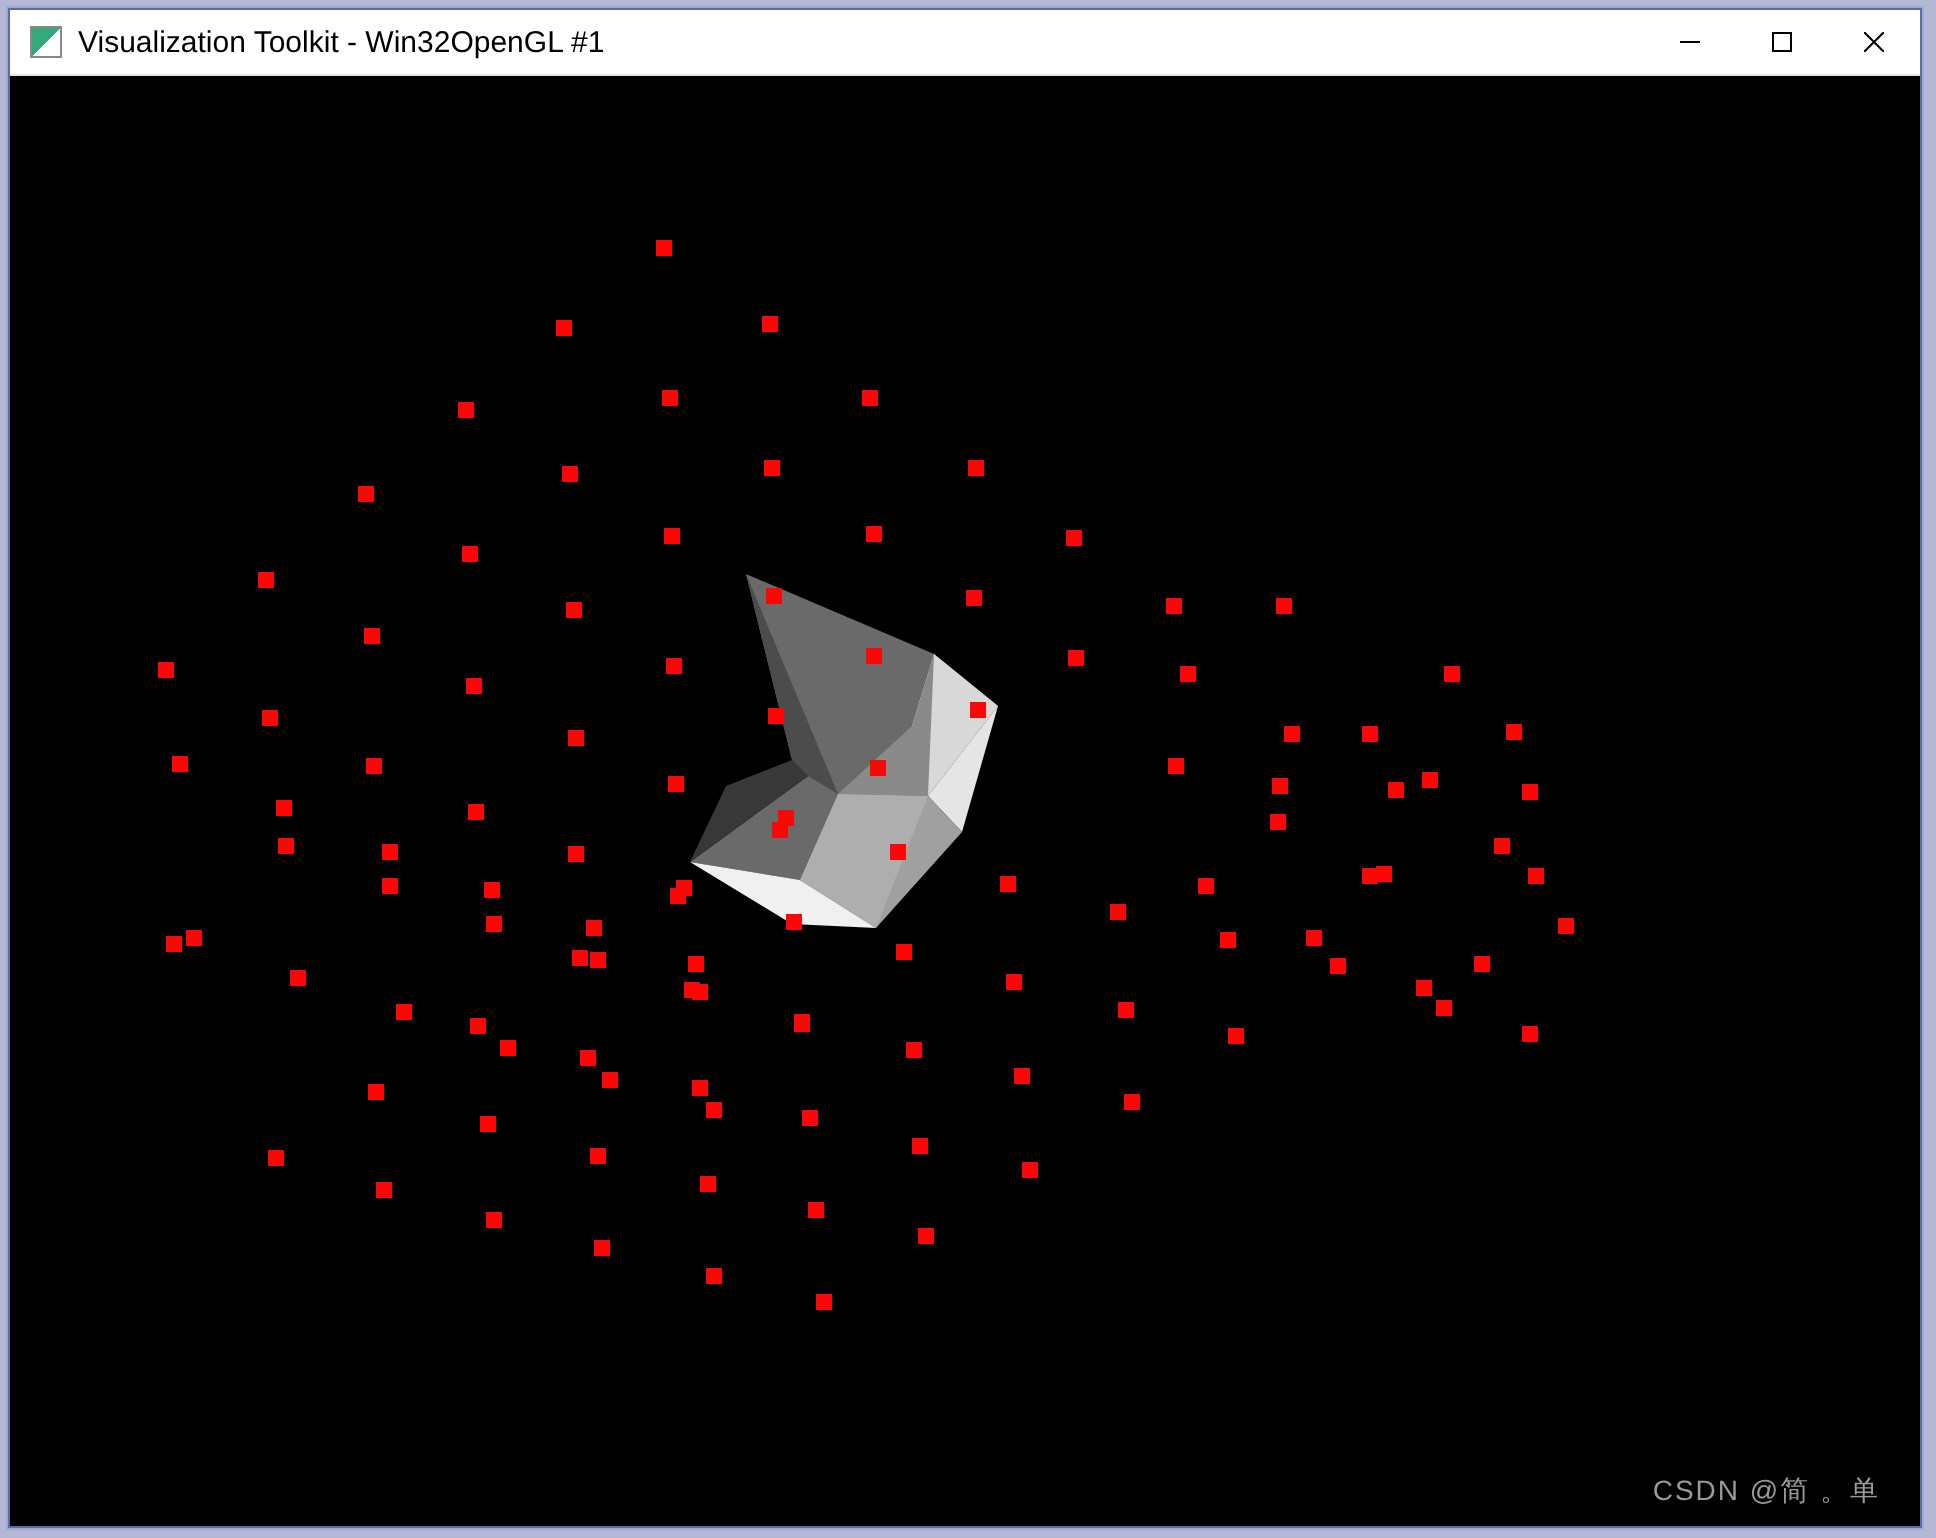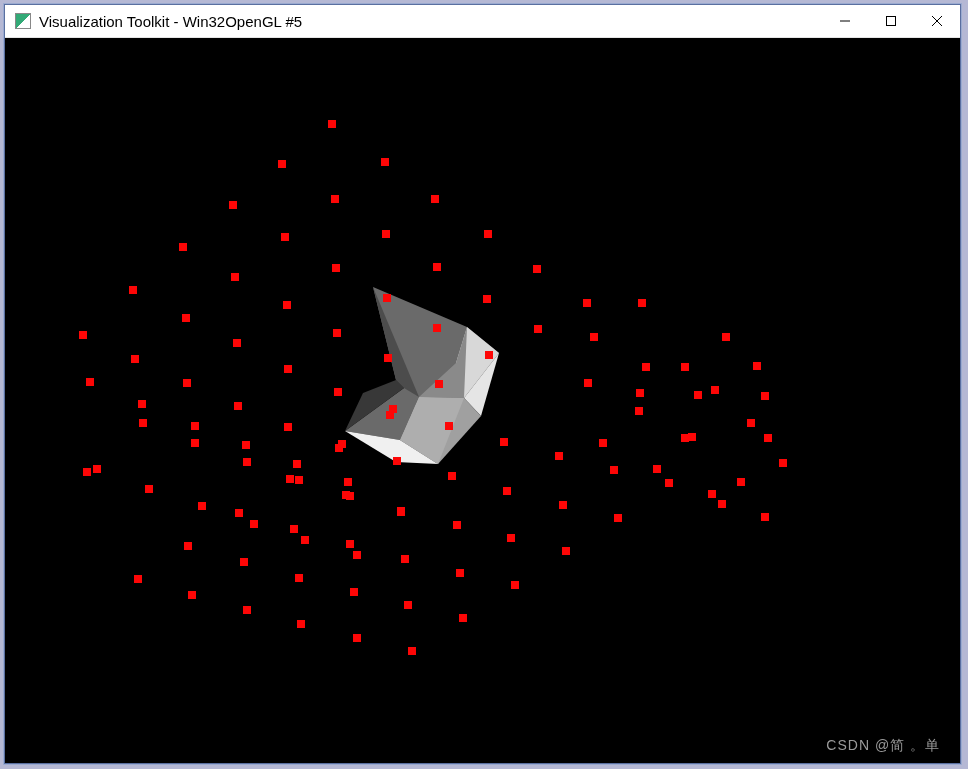--- a/index.html
+++ b/index.html
@@ -81,21 +81,21 @@
   .surface {
     position: absolute;
   }
 </style>
 </head>
 <body>
 
 <div class="window">
   <div class="titlebar">
     <div class="app-icon"></div>
-    <div class="title">Visualization Toolkit - Win32OpenGL #5</div>
+    <div class="title">Visualization Toolkit - Win32OpenGL #1</div>
     <div class="win-controls">
       <div class="win-btn">
         <svg width="10" height="10">
             <line x1="0" y1="5" x2="10" y2="5" stroke="#000" stroke-width="1"></line>
           </svg>
       </div>
       <div class="win-btn">
         <svg width="10" height="10">
             <rect x="0.5" y="0.5" width="9" height="9" fill="none" stroke="#000" stroke-width="1"></rect>
           </svg>

